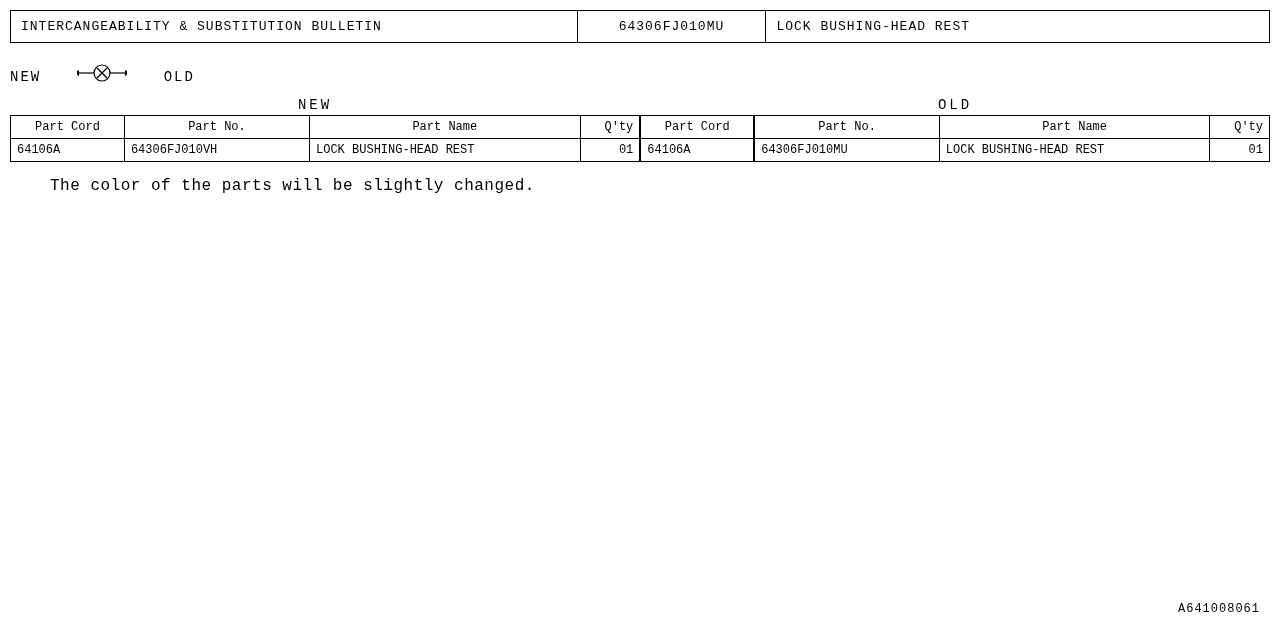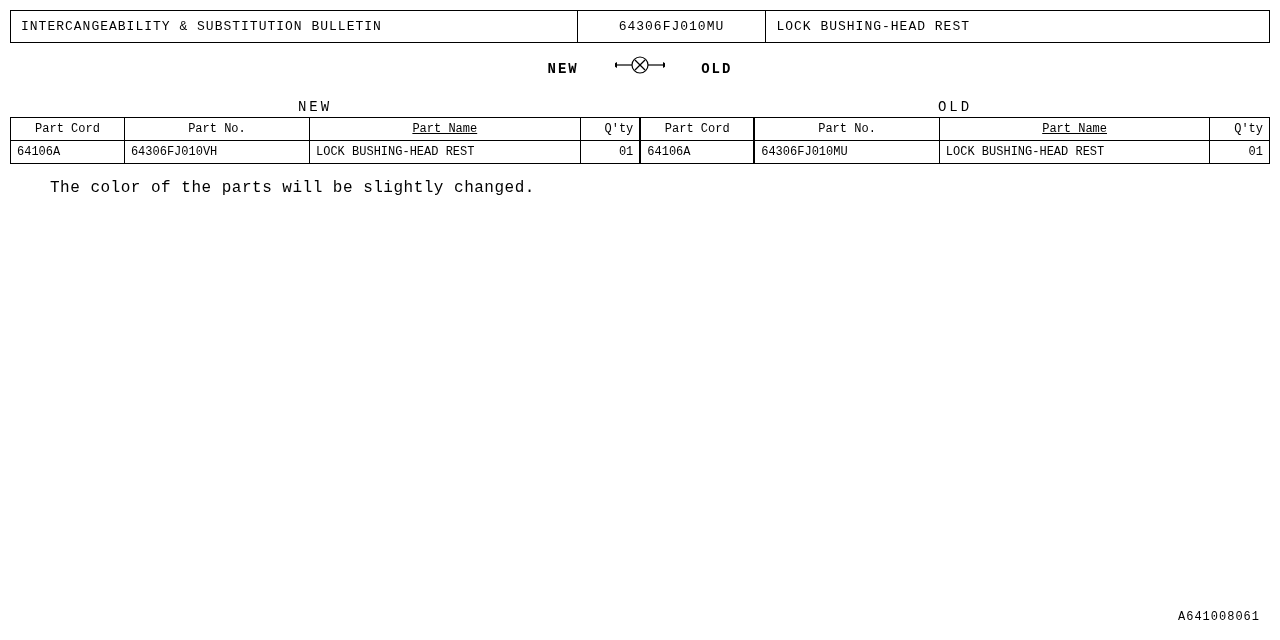--- a/index.html
+++ b/index.html
@@ -23,21 +23,21 @@
       width: 1280px;
       height: 640px;
       padding: 10px 10px;
       position: relative;
     }
 
     
     .header-table {
       width: 100%;
       border-collapse: collapse;
-      margin-bottom: 12px;
+      margin-bottom: 20px;
     }
 
     .header-table td {
       border: 1px solid #000;
       padding: 8px 10px;
       font-size: 13px;
       letter-spacing: 1px;
     }
 
     .header-table td:first-child {
@@ -48,26 +48,25 @@
       width: 15%;
       text-align: center;
     }
 
     .header-table td:nth-child(3) {
       width: 40%;
     }
 
     
     .new-old-container {
-      text-align: center;
-      margin-bottom: 16px;
+      text-align: left;
+      margin-bottom: 6px;
       font-size: 14px;
       letter-spacing: 2px;
       position: relative;
-      font-weight: bold;
     }
 
     
     .labels-row {
       display: flex;
       width: 100%;
       margin-bottom: 2px;
     }
 
     .new-label {
@@ -101,40 +100,40 @@
       white-space: nowrap;
     }
 
     .main-table th {
       font-weight: normal;
       background: #fff;
     }
 
     .col-part-cord { width: 80px; }
     .col-part-no { width: 130px; }
-    .col-part-name { width: 190px; text-decoration: underline; }
+    .col-part-name { width: 190px; }
     .col-qty { width: 35px; text-align: right; }
 
     .divider-cell {
       border-left: 2px solid #000 !important;
       border-right: 2px solid #000 !important;
     }
 
     
     .note-text {
       font-size: 16px;
       margin-left: 40px;
       margin-top: 8px;
       letter-spacing: 0.5px;
     }
 
     
     .doc-number {
       position: absolute;
-      bottom: 16px;
+      bottom: 24px;
       right: 20px;
       font-size: 12px;
       letter-spacing: 1px;
     }
 
     
     .exchange-symbol {
       display: inline-block;
       vertical-align: middle;
       margin: 0 5px;

